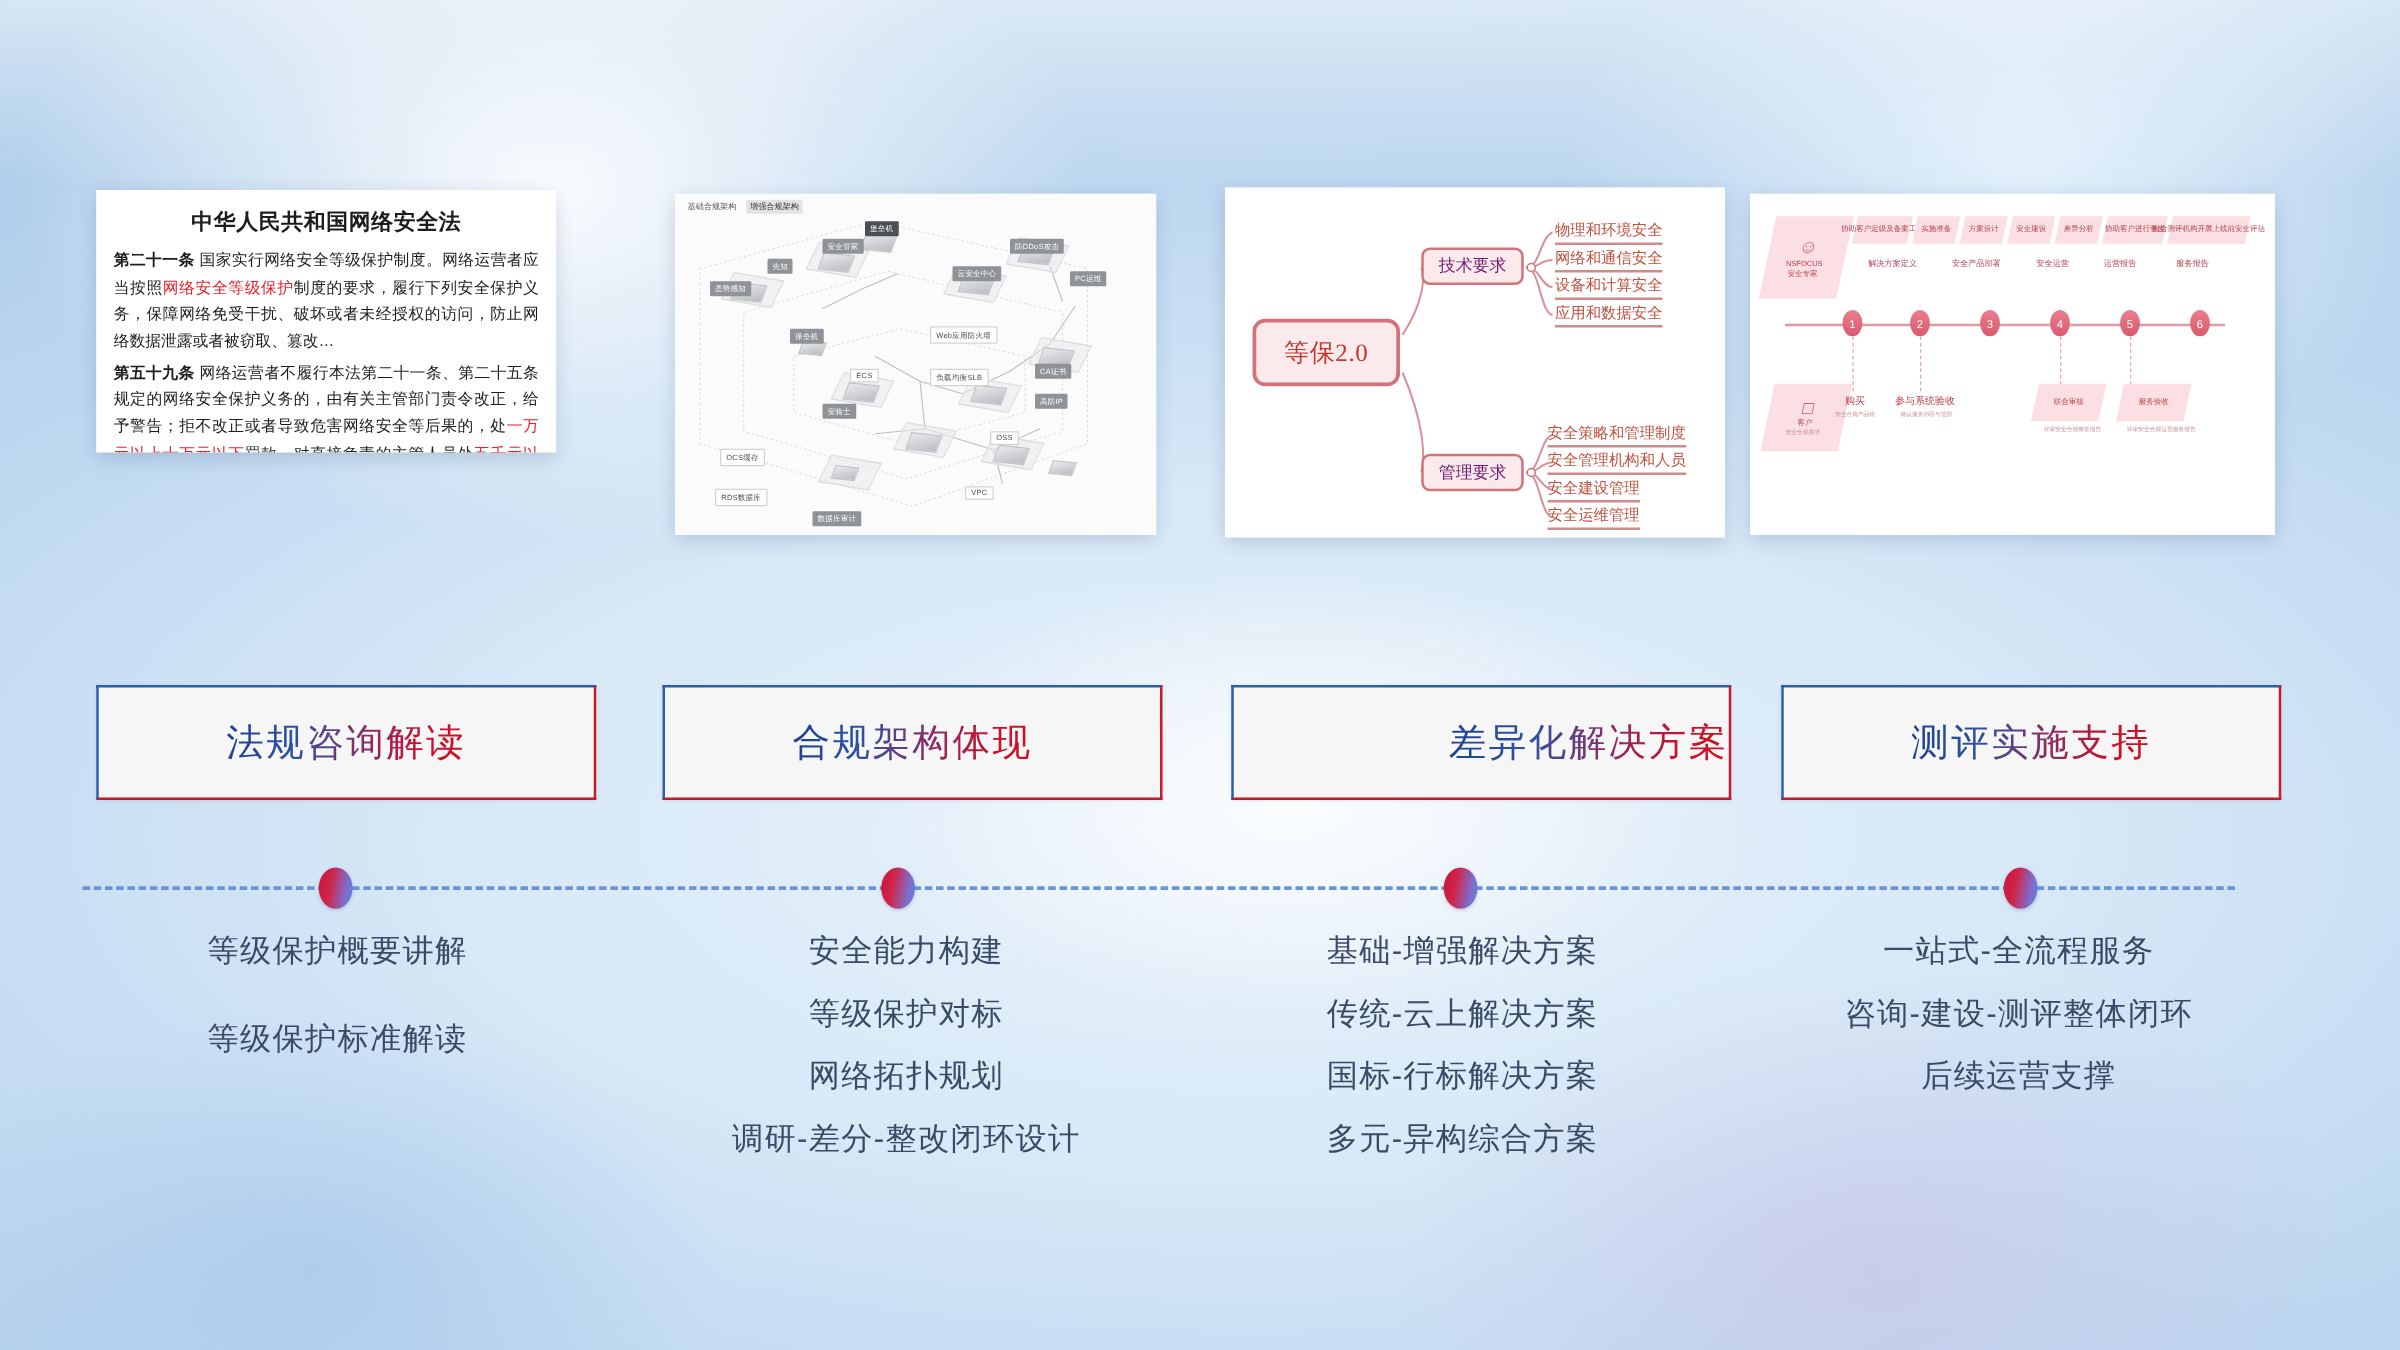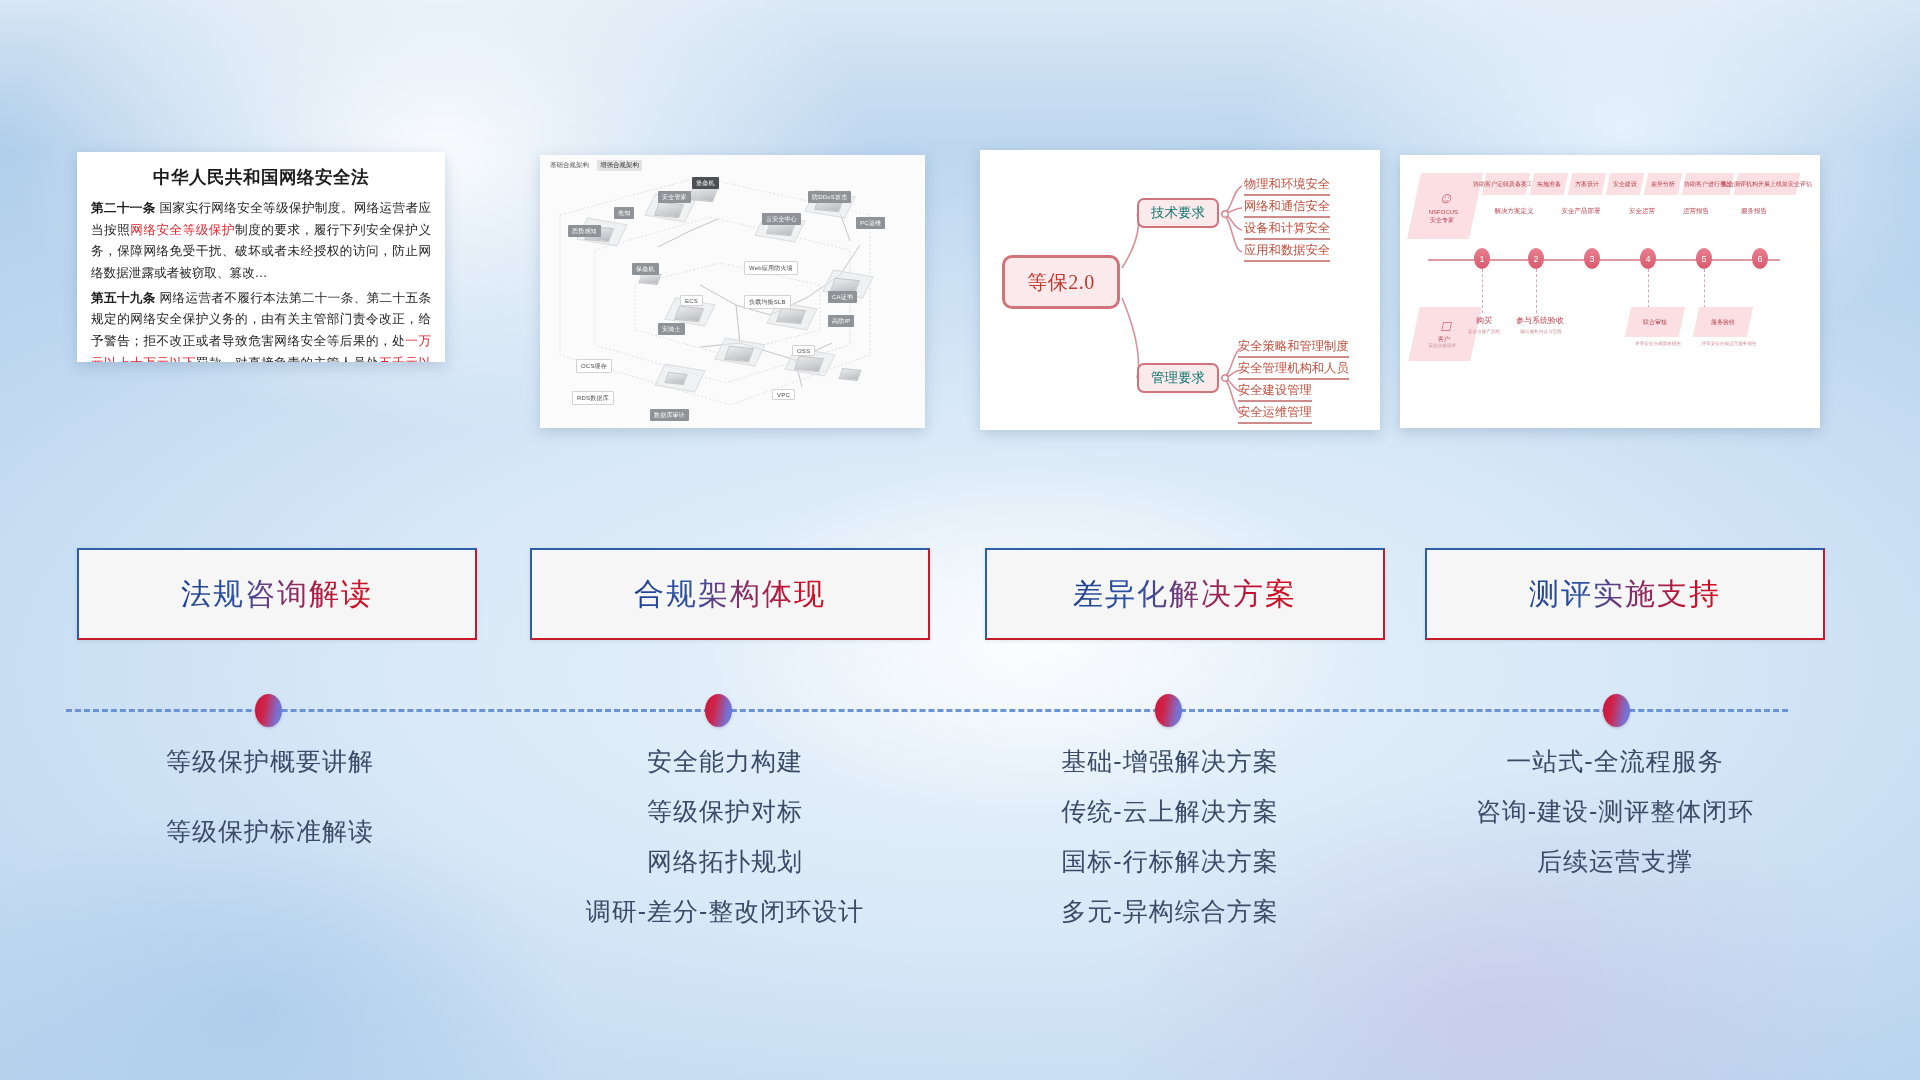--- a/index.html
+++ b/index.html
@@ -126,21 +126,21 @@
     display: flex; align-items: center; justify-content: center;
     color: #c0392f; font-size: 20px; letter-spacing: .5px;
     font-family: "Liberation Serif", "DejaVu Serif", serif;
   }
   .mm-branch {
     position: absolute;
     width: 82px; height: 30px;
     border: 2px solid #d1737a; border-radius: 7px;
     background: #fbeaeb;
     display: flex; align-items: center; justify-content: center;
-    color: #0f766e; font-size: 13.5px;
+    color: #701a75; font-size: 13.5px;
     font-family: "Liberation Serif", "DejaVu Serif", serif;
   }
   .mm-b1 { left: 157px; top: 48px; }
   .mm-b2 { left: 157px; top: 213px; }
   .mm-leaf {
     position: absolute;
     color: #c0503f;
     font-size: 12.3px;
     white-space: nowrap;
     font-family: "Liberation Serif", "DejaVu Serif", serif;
@@ -183,21 +183,21 @@
     background: #f6f6f6;
     border-top: 2px solid #2b5fa8;
     border-left: 2px solid #2b5fa8;
     border-right: 2px solid #c41a2a;
     border-bottom: 2px solid #c41a2a;
     display: flex; align-items: center; justify-content: center;
     box-shadow: 0 1px 4px rgba(40,70,110,0.12);
   }
   .hdr-1 { left: 77px; }
   .hdr-2 { left: 530px; }
-  .hdr-3 { left: 985px; }
+  .hdr-3 { left: 985px; justify-content: flex-end; }
   .hdr-4 { left: 1425px; }
   .hdr-txt {
     font-size: 30px;
     font-weight: 500;
     letter-spacing: 2px;
     background: linear-gradient(95deg, #1f3f8f 0%, #2d52a3 28%, #8b2c63 58%, #c8102e 82%, #d01020 100%);
     -webkit-background-clip: text;
     background-clip: text;
     color: transparent;
     -webkit-text-fill-color: transparent;

